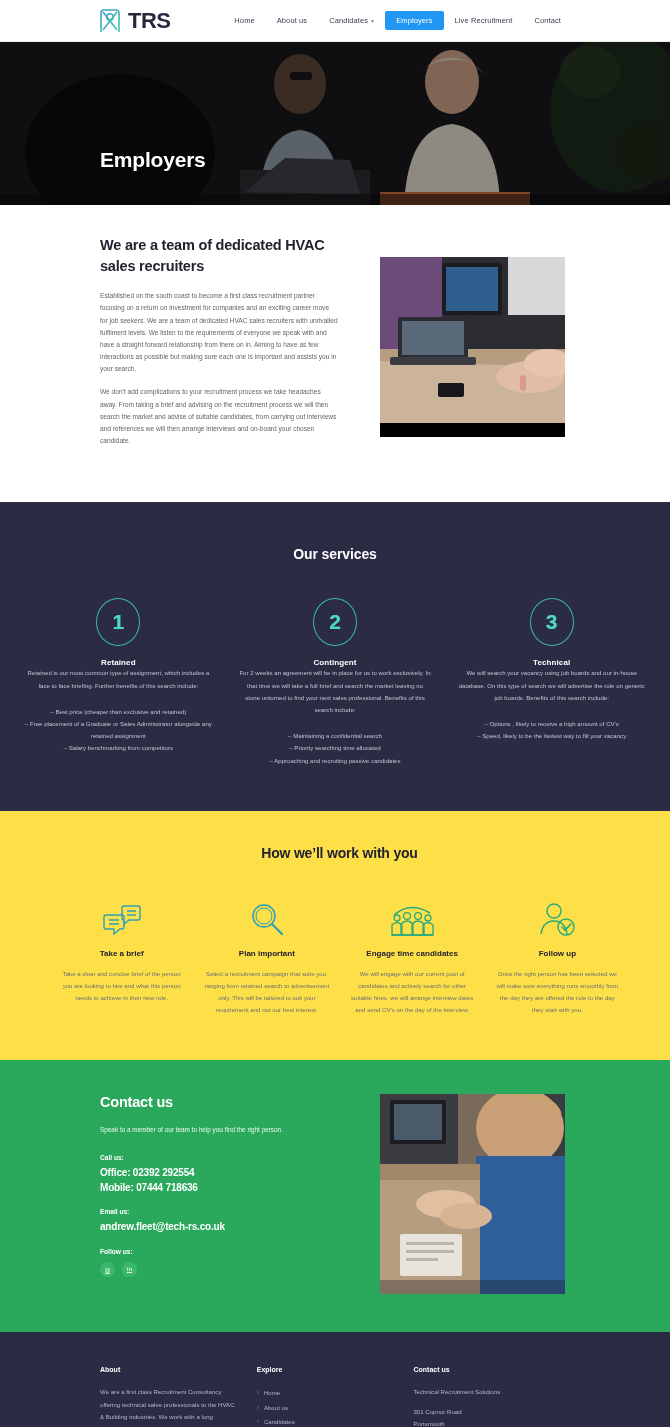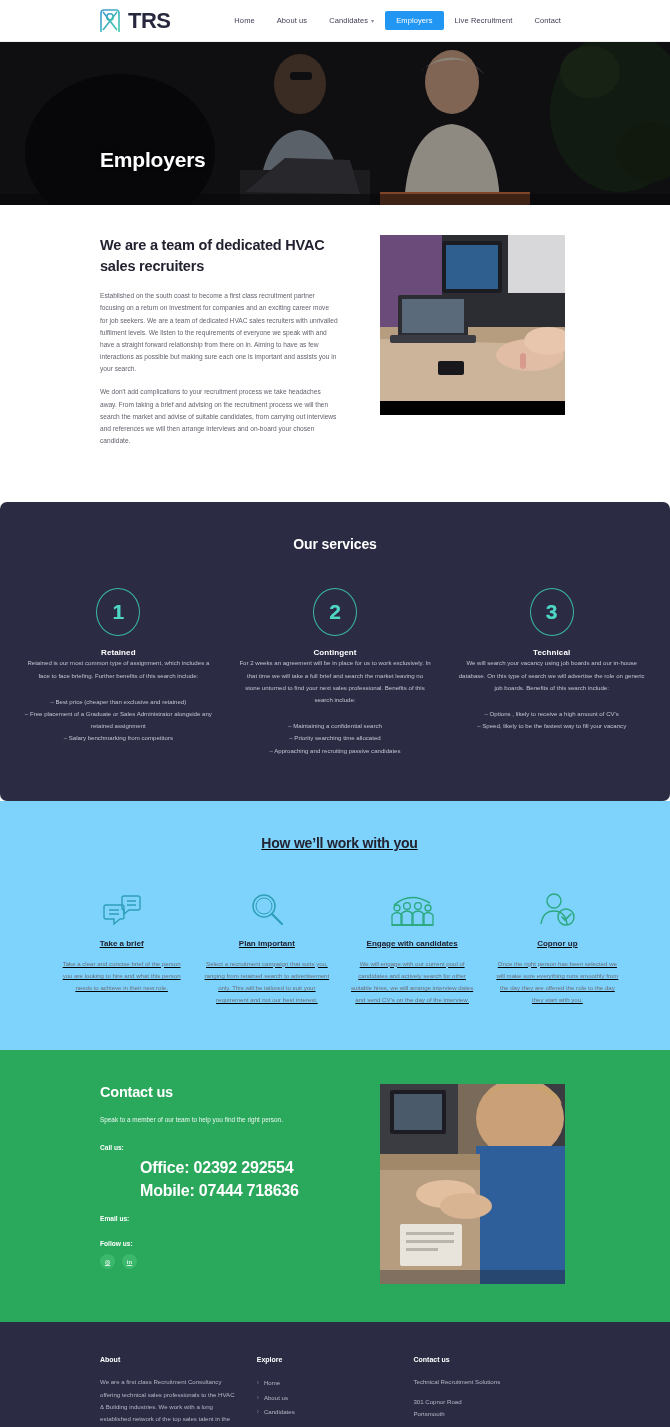--- a/index.html
+++ b/index.html
@@ -77,21 +77,21 @@
     letter-spacing: -0.2px;
     text-shadow: 0 1px 4px rgba(0,0,0,.5);
   }
 
   
   .intro {
     background: #ffffff;
     padding: 30px 100px 44px 100px;
     display: flex;
     gap: 42px;
-    align-items: flex-start;
+    align-items: center;
   }
   .intro-left { width: 238px; flex: none; }
   .intro h2 {
     font-size: 14.5px;
     line-height: 1.42;
     color: #222230;
     font-weight: bold;
     letter-spacing: -0.2px;
     margin-bottom: 14px;
   }
@@ -106,23 +106,22 @@
     height: 180px;
     flex: none;
     overflow: hidden;
     background: #2a2a33;
     position: relative;
   }
 
   
   .services {
     background: #2b2b44;
-    padding: 34px 10px 44px 10px;
+    padding: 44px 10px 44px 10px;
     text-align: center;
-    border-radius: 7px;
   }
   .services h2 {
     color: #ffffff;
     font-size: 14px;
     font-weight: bold;
     margin-bottom: 36px;
     letter-spacing: -0.1px;
   }
   .svc-row { display: flex; justify-content: center; gap: 0px; }
   .svc-col { width: 223px; padding: 0 12px; text-align: center; }
@@ -148,24 +147,23 @@
   .svc-body {
     color: #c3c3d0;
     font-size: 6.1px;
     line-height: 2.0;
   }
   .svc-list { margin-top: 14px; }
   .svc-list div { color: #c3c3d0; font-size: 6.1px; line-height: 2.0; }
 
   
   .process {
-    background: #7dd3fc;
+    background: #fde047;
     padding: 34px 40px 44px 49px;
     text-align: center;
-    text-decoration: underline;
   }
   .process h2 {
     font-size: 14px;
     font-weight: bold;
     color: #222230;
     margin-bottom: 34px;
     letter-spacing: -0.2px;
   }
   .proc-row { display: flex; justify-content: center; }
   .proc-col { width: 148px; padding: 0 10px; }
@@ -203,26 +201,25 @@
     margin-bottom: 18px;
     color: #eaf7ee;
   }
   .c-label {
     font-size: 6.6px;
     font-weight: bold;
     margin-bottom: 5px;
     color: #ffffff;
   }
   .c-big {
-    font-size: 16px;
+    font-size: 10px;
     font-weight: bold;
     line-height: 1.45;
     color: #ffffff;
     letter-spacing: -0.2px;
-    margin-left: 40px;
   }
   .c-gap { height: 13px; }
   .socials { display: flex; gap: 7px; margin-top: 7px; }
   .social {
     width: 15px; height: 15px;
     border-radius: 50%;
     background: #3cb86d;
     display: flex; align-items: center; justify-content: center;
     color: #d9f2e2;
     font-size: 6px;
@@ -441,51 +438,52 @@
             <circle cx="17" cy="13" r="3.4"></circle>
               <path d="M11 21 q6 -6 12 0 v11 h-12 z"></path>
             <circle cx="28" cy="13" r="3.4"></circle>
               <path d="M22 21 q6 -6 12 0 v11 h-12 z"></path>
             <circle cx="38" cy="15" r="3"></circle>
               <path d="M33 22 q5 -5 10 0 v10 h-10 z"></path>
             <path d="M2 32 h41"></path>
           </g>
         </svg>
       </div>
-      <div class="proc-title">Engage with candidates</div>
+      <div class="proc-title">Engage time candidates</div>
       <div class="proc-body">We will engage with our current pool of candidates and actively search for other suitable hires, we will arrange interview dates and send CV's on the day of the interview.</div>
     </div>
 
     <div class="proc-col">
       <div class="proc-icon">
         <svg width="38" height="36" viewBox="0 0 38 36">
           <g fill="none" stroke="#2aa87e" stroke-width="1.4">
             <circle cx="16" cy="10" r="7"></circle>
             <path d="M3 33 q2 -13 13 -13 q11 0 13 13"></path>
             <circle cx="28" cy="26" r="8" stroke-width="1.4"></circle>
             <path d="M24 26 l3 3 l6 -6" stroke-width="1.6" stroke-linecap="round"></path>
           </g>
         </svg>
       </div>
-      <div class="proc-title">Copnor up</div>
+      <div class="proc-title">Follow up</div>
       <div class="proc-body">Once the right person has been selected we will make sure everything runs smoothly from the day they are offered the role to the day they start with you.</div>
     </div>
 
   </div>
 </div>
 
 <div class="contact">
   <div class="contact-left">
     <h2>Contact us</h2>
     <div class="contact-sub">Speak to a member of our team to help you find the right person.</div>
     <div class="c-label">Call us:</div>
     <div class="c-big">Office: 02392 292554</div>
     <div class="c-big">Mobile: 07444 718636</div>
     <div class="c-gap"></div>
     <div class="c-label">Email us:</div>
+    <div class="c-big">andrew.fleet@tech-rs.co.uk</div>
     <div class="c-gap"></div>
     <div class="c-label">Follow us:</div>
     <div class="socials">
       <a class="social" href="#">◎</a>
       <a class="social" href="#">in</a>
     </div>
   </div>
   <div class="contact-right">
     <svg viewBox="0 0 185 200" preserveAspectRatio="none" style="width:100%;height:100%;display:block">
       <rect width="185" height="200" fill="#2a2a30"></rect>

